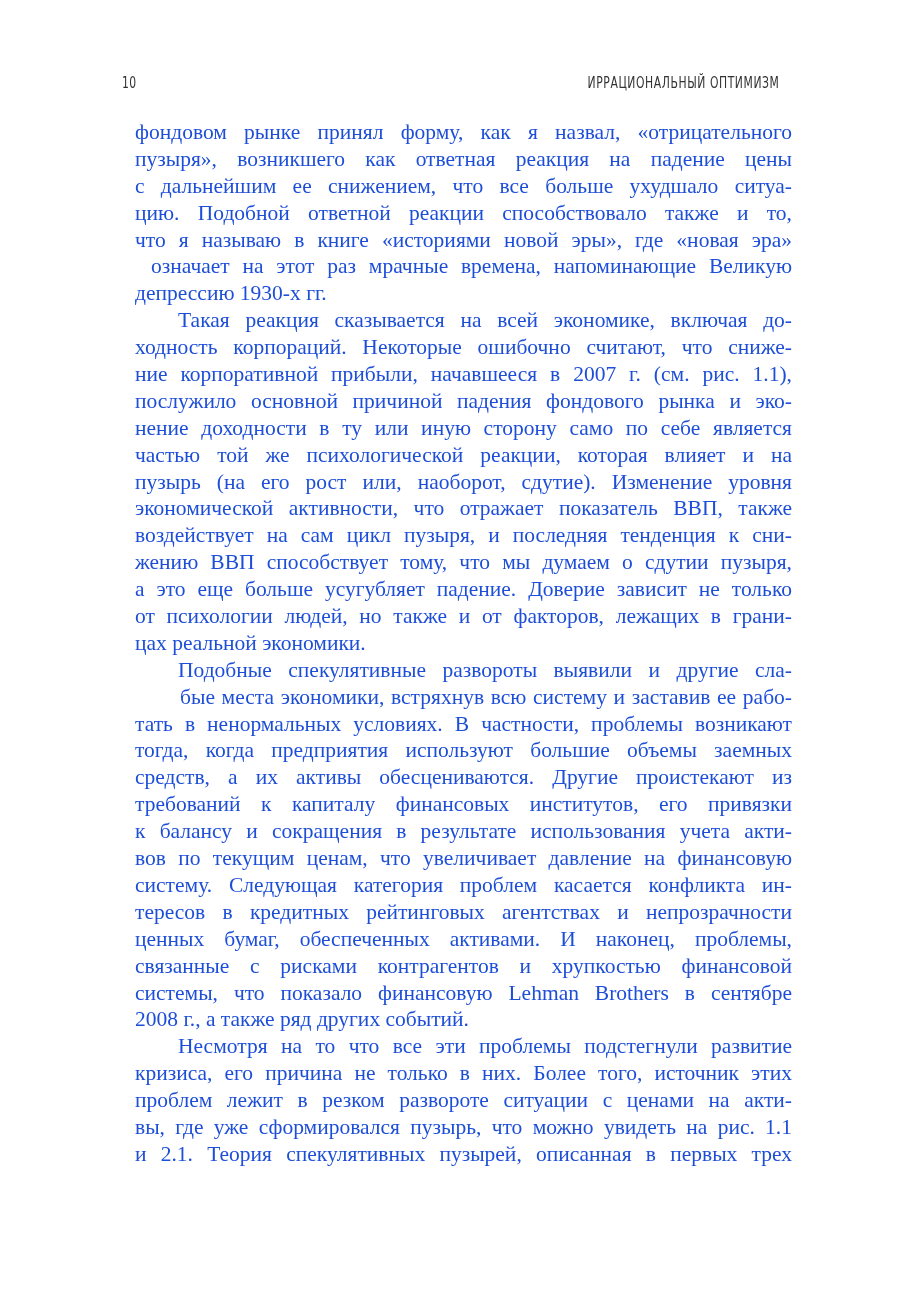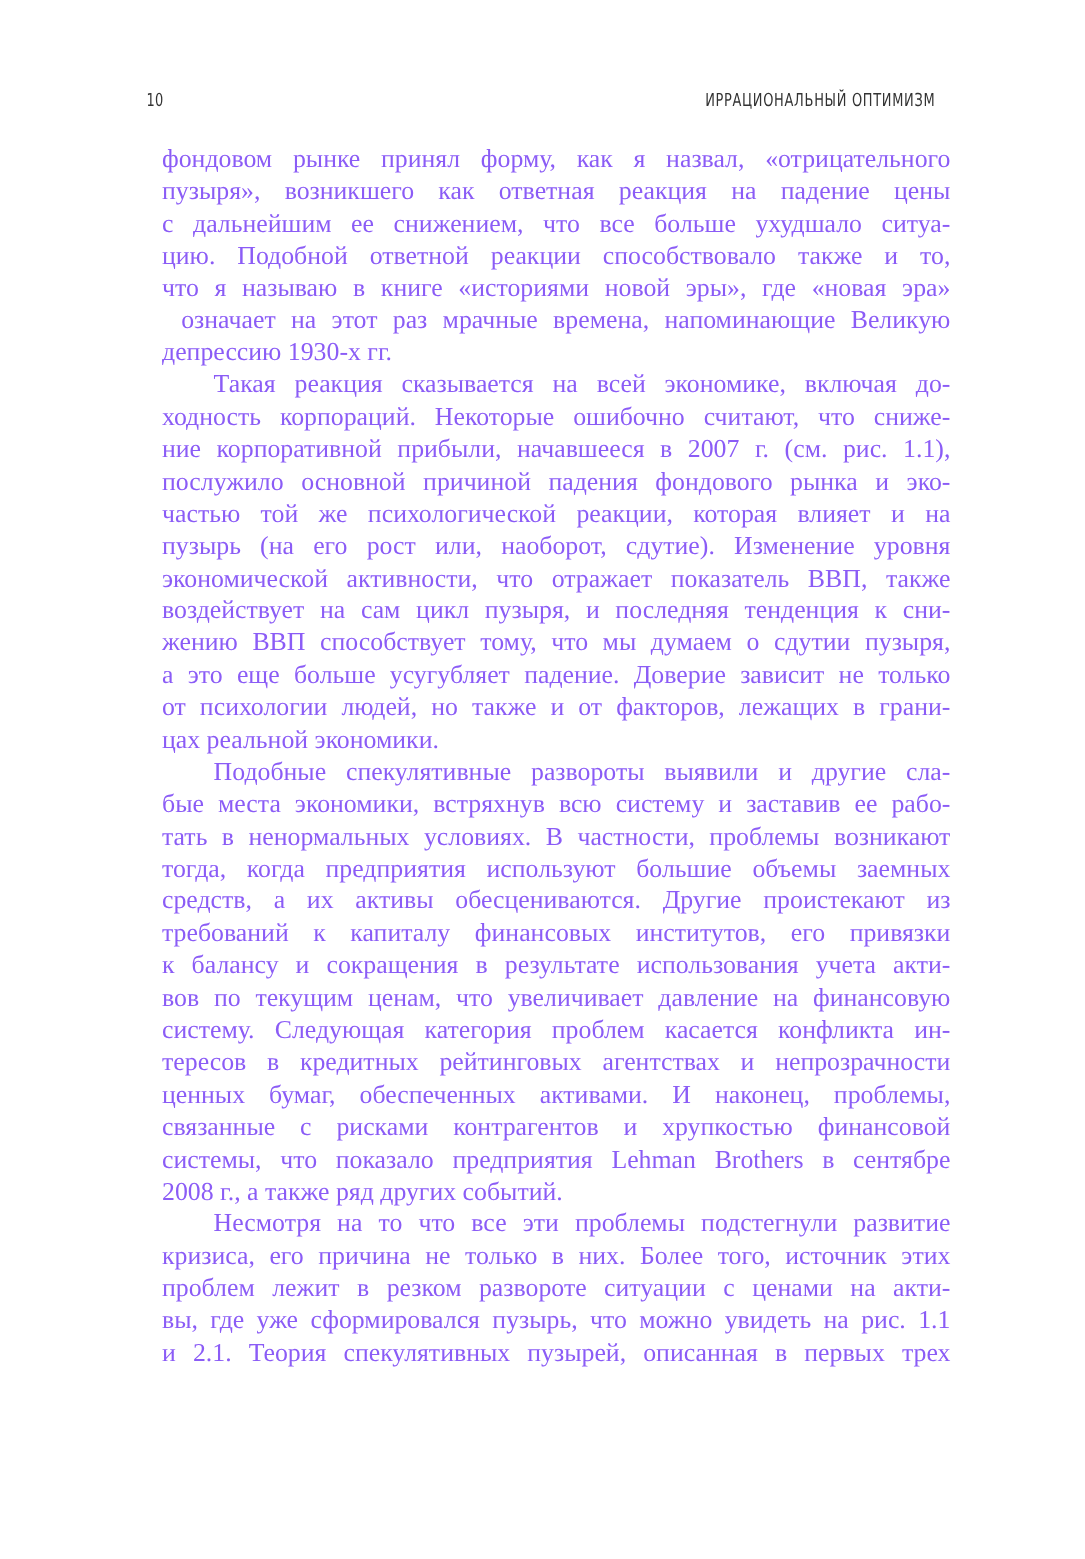--- a/index.html
+++ b/index.html
@@ -1,20 +1,20 @@
 <!DOCTYPE html>
 <html><head>
 <meta charset="utf-8">
 <style>
   html, body { margin: 0; padding: 0; background: #ffffff; }
   body { width: 904px; height: 1299px; position: relative; overflow: hidden; }
   .header { position: absolute; top: 74px; left: 122px; width: 657px; height: 20px; }
   .page-num { position: absolute; left: 0; top: 0; font-family: "DejaVu Sans", sans-serif; font-size: 15px; color: #333; transform: scaleX(0.72); transform-origin: left top; letter-spacing: 0.5px; }
   .running-title { position: absolute; right: 0; top: 0; font-family: "DejaVu Sans", sans-serif; font-size: 15px; color: #333; transform: scaleX(0.72); transform-origin: right top; letter-spacing: 0.8px; white-space: nowrap; }
-  .body-text { position: absolute; top: 119px; left: 135px; width: 657px; font-family: "Liberation Serif", serif; font-size: 21.5px; line-height: 26.9px; color: #8b5cf6; }
+  .body-text { position: absolute; top: 119px; left: 135px; width: 657px; font-family: "Liberation Serif", serif; font-size: 21.5px; line-height: 26.9px; color: #1d4ed8; }
   .line { display: block; text-align: justify; text-align-last: justify; white-space: nowrap; height: 26.9px; overflow: visible; }
   .line.last { text-align-last: left; }
   .line.indent { padding-left: 43px; }
   .line span { display: inline; }
 </style>
 </head>
 <body>
 
 <div class="header">
   <span class="page-num">10</span>
@@ -29,43 +29,44 @@
       <div class="line"><span style="white-space: nowrap; word-spacing: 0px;">цию. Подобной ответной реакции способствовало также и то,</span></div>
       <div class="line"><span style="white-space: nowrap; word-spacing: 0px;">что я называю в книге «историями новой эры», где «новая эра»</span></div>
       <div class="line"><span style="white-space: nowrap; word-spacing: 0px; margin-left: 16px;">означает на этот раз мрачные времена, напоминающие Великую</span></div>
       <div class="line last">депрессию 1930-х гг.</div>
     </div>
     <div>
       <div class="line indent"><span style="white-space: nowrap; word-spacing: 0px;">Такая реакция сказывается на всей экономике, включая до-</span></div>
       <div class="line"><span style="white-space: nowrap; word-spacing: 0px;">ходность корпораций. Некоторые ошибочно считают, что сниже-</span></div>
       <div class="line"><span style="white-space: nowrap; word-spacing: 0px;">ние корпоративной прибыли, начавшееся в 2007 г. (см. рис. 1.1),</span></div>
       <div class="line"><span style="white-space: nowrap; word-spacing: 0px;">послужило основной причиной падения фондового рынка и эко-</span></div>
+      <div class="line"><span style="white-space: nowrap; word-spacing: 0px;">нение доходности в ту или иную сторону само по себе является</span></div>
       <div class="line"><span style="white-space: nowrap; word-spacing: 0px;">частью той же психологической реакции, которая влияет и на</span></div>
       <div class="line"><span style="white-space: nowrap; word-spacing: 0px;">пузырь (на его рост или, наоборот, сдутие). Изменение уровня</span></div>
       <div class="line"><span style="white-space: nowrap; word-spacing: 0px;">экономической активности, что отражает показатель ВВП, также</span></div>
       <div class="line"><span style="white-space: nowrap; word-spacing: 0px;">воздействует на сам цикл пузыря, и последняя тенденция к сни-</span></div>
       <div class="line"><span style="white-space: nowrap; word-spacing: 0px;">жению ВВП способствует тому, что мы думаем о сдутии пузыря,</span></div>
       <div class="line"><span style="white-space: nowrap; word-spacing: 0px;">а это еще больше усугубляет падение. Доверие зависит не только</span></div>
       <div class="line"><span style="white-space: nowrap; word-spacing: 0px;">от психологии людей, но также и от факторов, лежащих в грани-</span></div>
       <div class="line last">цах реальной экономики.</div>
     </div>
     <div>
       <div class="line indent"><span style="white-space: nowrap; word-spacing: 0px;">Подобные спекулятивные развороты выявили и другие сла-</span></div>
-      <div class="line"><span style="white-space: nowrap; word-spacing: 0px;">бые места экономики, встряхнув всю систему и заставив ее рабо-</span></div>
+      <div class="line"><span style="white-space: nowrap; word-spacing: 0px; margin-left: 45px;">бые места экономики, встряхнув всю систему и заставив ее рабо-</span></div>
       <div class="line"><span style="white-space: nowrap; word-spacing: 0px;">тать в ненормальных условиях. В частности, проблемы возникают</span></div>
       <div class="line"><span style="white-space: nowrap; word-spacing: 0px;">тогда, когда предприятия используют большие объемы заемных</span></div>
       <div class="line"><span style="white-space: nowrap; word-spacing: 0px;">средств, а их активы обесцениваются. Другие проистекают из</span></div>
       <div class="line"><span style="white-space: nowrap; word-spacing: 0px;">требований к капиталу финансовых институтов, его привязки</span></div>
       <div class="line"><span style="white-space: nowrap; word-spacing: 0px;">к балансу и сокращения в результате использования учета акти-</span></div>
       <div class="line"><span style="white-space: nowrap; word-spacing: 0px;">вов по текущим ценам, что увеличивает давление на финансовую</span></div>
       <div class="line"><span style="white-space: nowrap; word-spacing: 0px;">систему. Следующая категория проблем касается конфликта ин-</span></div>
       <div class="line"><span style="white-space: nowrap; word-spacing: 0px;">тересов в кредитных рейтинговых агентствах и непрозрачности</span></div>
       <div class="line"><span style="white-space: nowrap; word-spacing: 0px;">ценных бумаг, обеспеченных активами. И наконец, проблемы,</span></div>
       <div class="line"><span style="white-space: nowrap; word-spacing: 0px;">связанные с рисками контрагентов и хрупкостью финансовой</span></div>
-      <div class="line"><span style="white-space: nowrap; word-spacing: 0px;">системы, что показало предприятия Lehman Brothers в сентябре</span></div>
+      <div class="line"><span style="white-space: nowrap; word-spacing: 0px;">системы, что показало финансовую Lehman Brothers в сентябре</span></div>
       <div class="line last">2008 г., а также ряд других событий.</div>
     </div>
     <div>
       <div class="line indent"><span style="white-space: nowrap; word-spacing: 0px;">Несмотря на то что все эти проблемы подстегнули развитие</span></div>
       <div class="line"><span style="white-space: nowrap; word-spacing: 0px;">кризиса, его причина не только в них. Более того, источник этих</span></div>
       <div class="line"><span style="white-space: nowrap; word-spacing: 0px;">проблем лежит в резком развороте ситуации с ценами на акти-</span></div>
       <div class="line"><span style="white-space: nowrap; word-spacing: 0px;">вы, где уже сформировался пузырь, что можно увидеть на рис. 1.1</span></div>
       <div class="line"><span style="white-space: nowrap; word-spacing: 0px;">и 2.1. Теория спекулятивных пузырей, описанная в первых трех</span></div>
     </div>
   </div>

